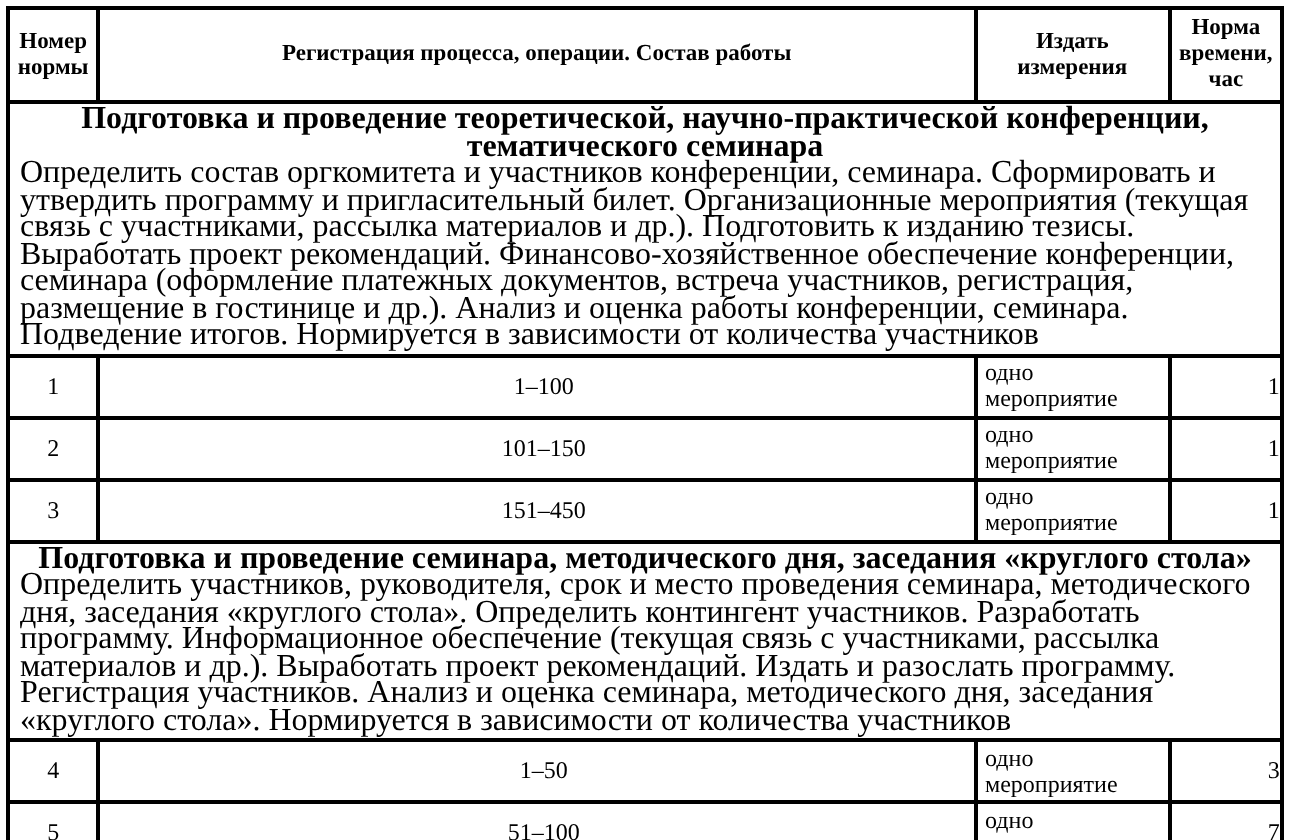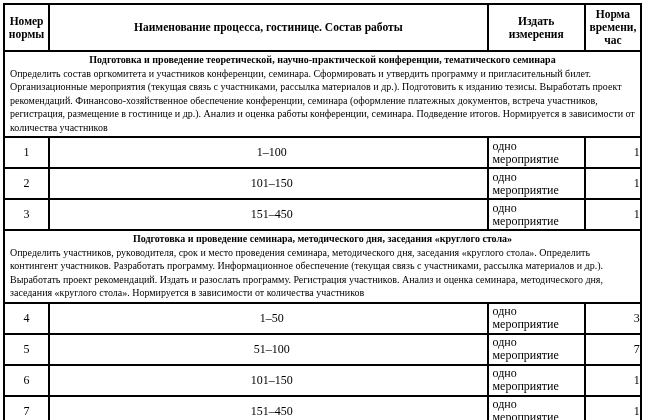--- a/index.html
+++ b/index.html
@@ -33,21 +33,21 @@
     font-weight: bold;
     font-size: 11.5px;
     line-height: 13px;
     text-align: center;
     vertical-align: middle;
     padding: 3px 2px;
     height: 30px;
   }
   td.section-cell {
     padding: 1px 5px 2px 5px;
-    font-size: 10px;
+    font-size: 16px;
     line-height: 13.5px;
     vertical-align: top;
   }
   .section-title {
     text-align: center;
     font-weight: bold;
   }
   .section-desc {
     text-align: left;
     font-weight: normal;
@@ -68,21 +68,21 @@
 <table class="norms">
   <colgroup>
     <col class="c-num">
     <col class="c-name">
     <col class="c-unit">
     <col class="c-time">
   </colgroup>
   <thead>
     <tr>
       <th class="hdr">Номер нормы</th>
-      <th class="hdr">Наименование процесса, гостинице. Состав работы</th>
+      <th class="hdr">Регистрация процесса, операции. Состав работы</th>
       <th class="hdr">Издать измерения</th>
       <th class="hdr">Норма времени, час</th>
     </tr>
   </thead>
   <tbody>
   <tr>
     <td class="section-cell" colspan="4">
       <div class="section-title">Подготовка и проведение теоретической, научно-практической конференции, тематического семинара</div>
       <div class="section-desc">Определить состав оргкомитета и участников конференции, семинара. Сформировать и утвердить программу и пригласительный билет. Организационные мероприятия (текущая связь с участниками, рассылка материалов и др.). Подготовить к изданию тезисы. Выработать проект рекомендаций. Финансово-хозяйственное обеспечение конференции, семинара (оформление платежных документов, встреча участников, регистрация, размещение в гостинице и др.). Анализ и оценка работы конференции, семинара. Подведение итогов. Нормируется в зависимости от количества участников</div>
     </td>

